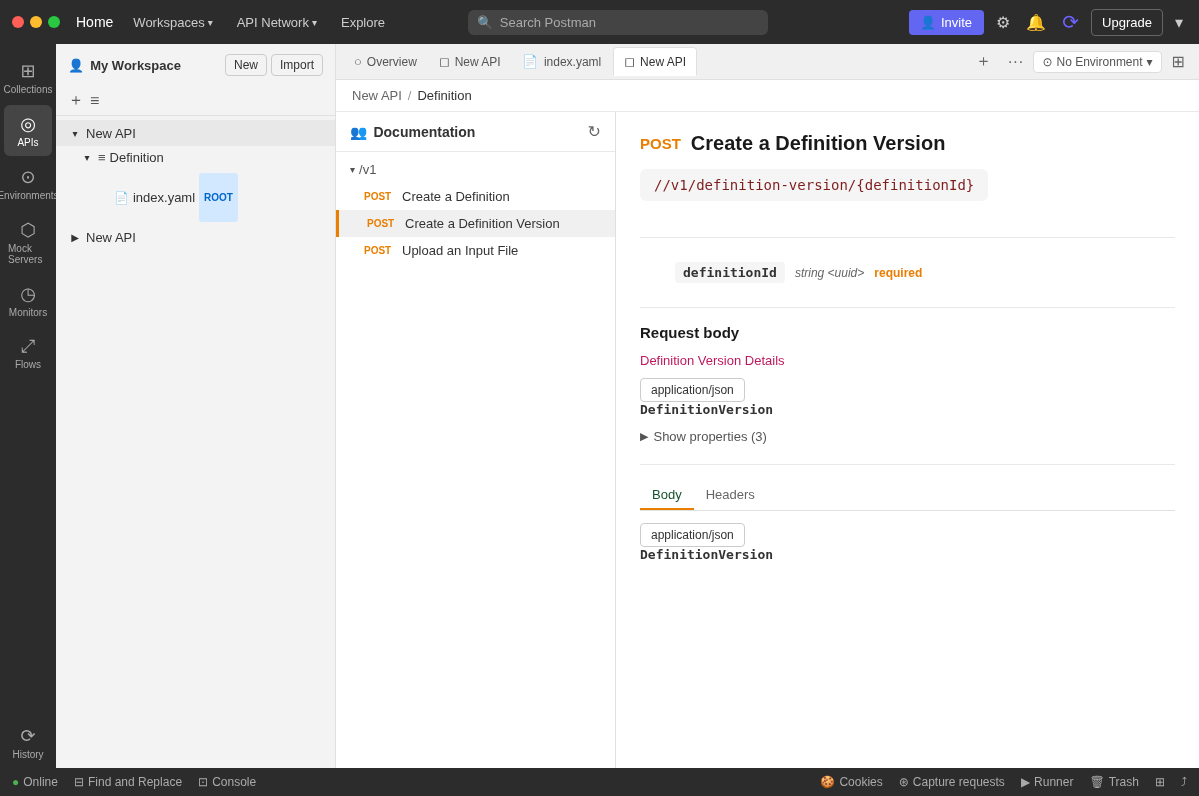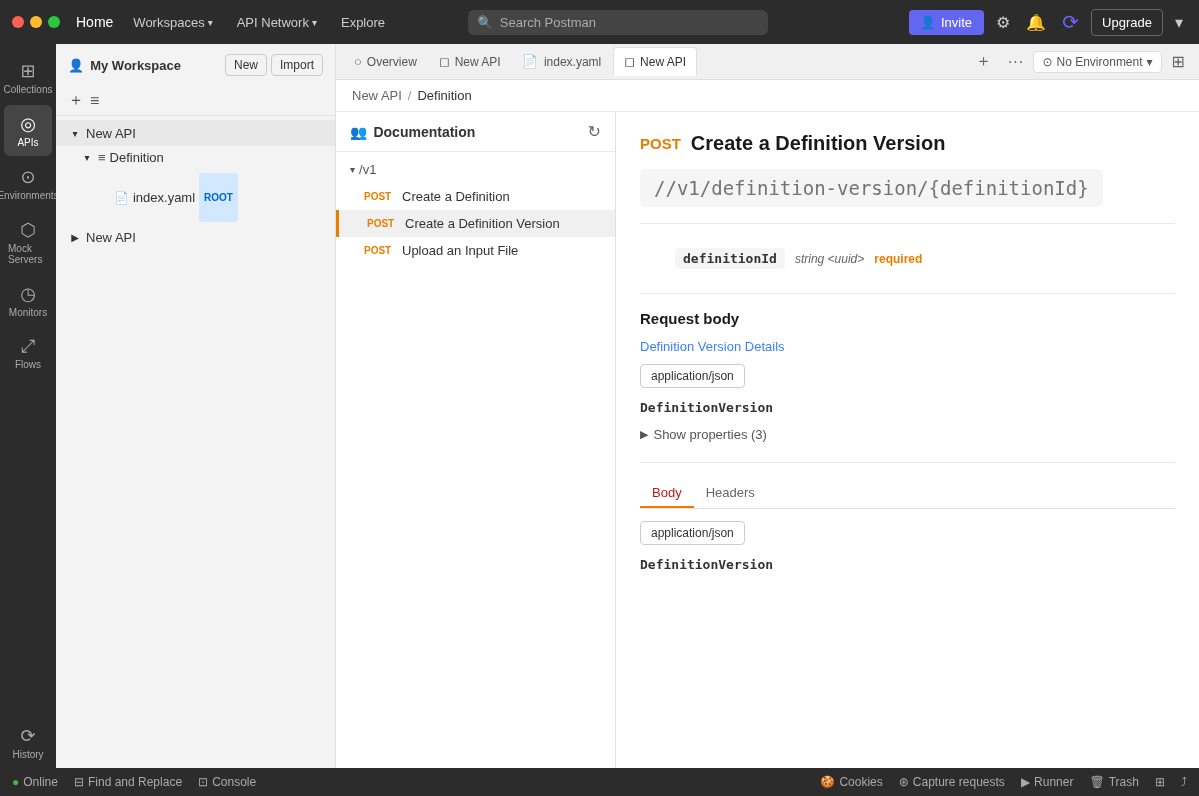--- a/index.html
+++ b/index.html
@@ -75,39 +75,39 @@
     .doc-version { display: flex; align-items: center; gap: 4px; padding: 6px 14px; font-size: 13px; color: #555; cursor: pointer; }
     .doc-version .chevron { font-size: 10px; }
     .doc-endpoint { display: flex; align-items: center; gap: 8px; padding: 6px 14px 6px 28px; font-size: 13px; cursor: pointer; color: #333; }
     .method-badge { font-size: 10px; font-weight: 700; color: #e97e00; min-width: 30px; }
 
     
     .detail-panel { flex: 1; overflow-y: auto; padding: 20px 24px; background: #fff; }
     .detail-method-title { display: flex; align-items: center; gap: 10px; margin-bottom: 14px; }
     .method-post { color: #e97e00; font-weight: 700; font-size: 15px; }
     .detail-title { font-size: 20px; font-weight: 600; color: #1a1a1a; }
-    .path-box { background: #f5f5f5; border-radius: 6px; padding: 8px 14px; font-family: monospace; font-size: 19px; color: #737373; display: inline-block; }
+    .path-box { background: #f5f5f5; border-radius: 6px; padding: 8px 14px; font-family: monospace; font-size: 14px; color: #7f1d1d; margin-bottom: 20px; display: inline-block; }
     .section-title { font-size: 15px; font-weight: 600; color: #1a1a1a; margin-bottom: 12px; margin-top: 8px; }
     .divider { border: none; border-top: 1px solid #e8e8e8; margin: 16px 0; }
     .path-var-row { display: flex; align-items: center; gap: 10px; padding: 8px 0; margin-left: 35px; }
     .param-name { font-family: monospace; font-size: 13px; font-weight: 600; color: #333; background: #f5f5f5; padding: 3px 8px; border-radius: 4px; }
     .param-type { color: #666; font-size: 12px; font-style: italic; }
     .param-required { color: #e97e00; font-size: 12px; font-weight: 600; }
-    .req-body-desc { color: #3b82f6; font-size: 13px; margin-bottom: 10px; }
-    .content-type-badge { border: 1px solid #ccc; border-radius: 4px; padding: 4px 10px; font-size: 12px; color: #333; display: inline-block; margin-bottom: 12px; }
+    .req-body-desc { color: #be185d; font-size: 13px; margin-bottom: 10px; }
+    .content-type-badge { border: 1px solid #ccc; border-radius: 4px; padding: 4px 10px; font-size: 12px; color: #333; display: inline-block; }
     .schema-name { font-family: monospace; font-size: 13px; font-weight: 600; color: #333; margin-bottom: 8px; }
     .show-props { display: flex; align-items: center; gap: 5px; font-size: 13px; color: #555; cursor: pointer; padding: 4px 0; }
     .show-props .chevron { font-size: 11px; }
     .response-row { display: flex; align-items: center; gap: 10px; margin-bottom: 8px; }
     .response-title { font-size: 15px; font-weight: 600; }
     .status-badge { background: #e8f5e9; color: #2e7d32; font-size: 12px; font-weight: 600; padding: 2px 8px; border-radius: 4px; }
     .created-text { color: #555; font-size: 13px; margin-bottom: 12px; }
     .resp-tabs { display: flex; gap: 0; border-bottom: 1px solid #e0e0e0; margin-bottom: 12px; }
     .resp-tab { font-size: 13px; padding: 6px 12px; cursor: pointer; color: #666; border-bottom: 2px solid transparent; }
-    .resp-tab.active { color: #b91c1c; border-bottom-color: #e97e00; font-weight: 500; text-align: center; }
+    .resp-tab.active { color: #14532d; border-bottom-color: #e97e00; font-weight: 500; text-align: center; }
 
     
     .bottom-bar { display: flex; align-items: center; height: 28px; background: #2c2c2c; padding: 0 12px; gap: 16px; flex-shrink: 0; color: #aaa; font-size: 12px; }
     .bottom-item { display: flex; align-items: center; gap: 4px; cursor: pointer; }
     .bottom-spacer { flex: 1; }
   </style>
 </head>
 <body>
 
 <div class="topnav">

